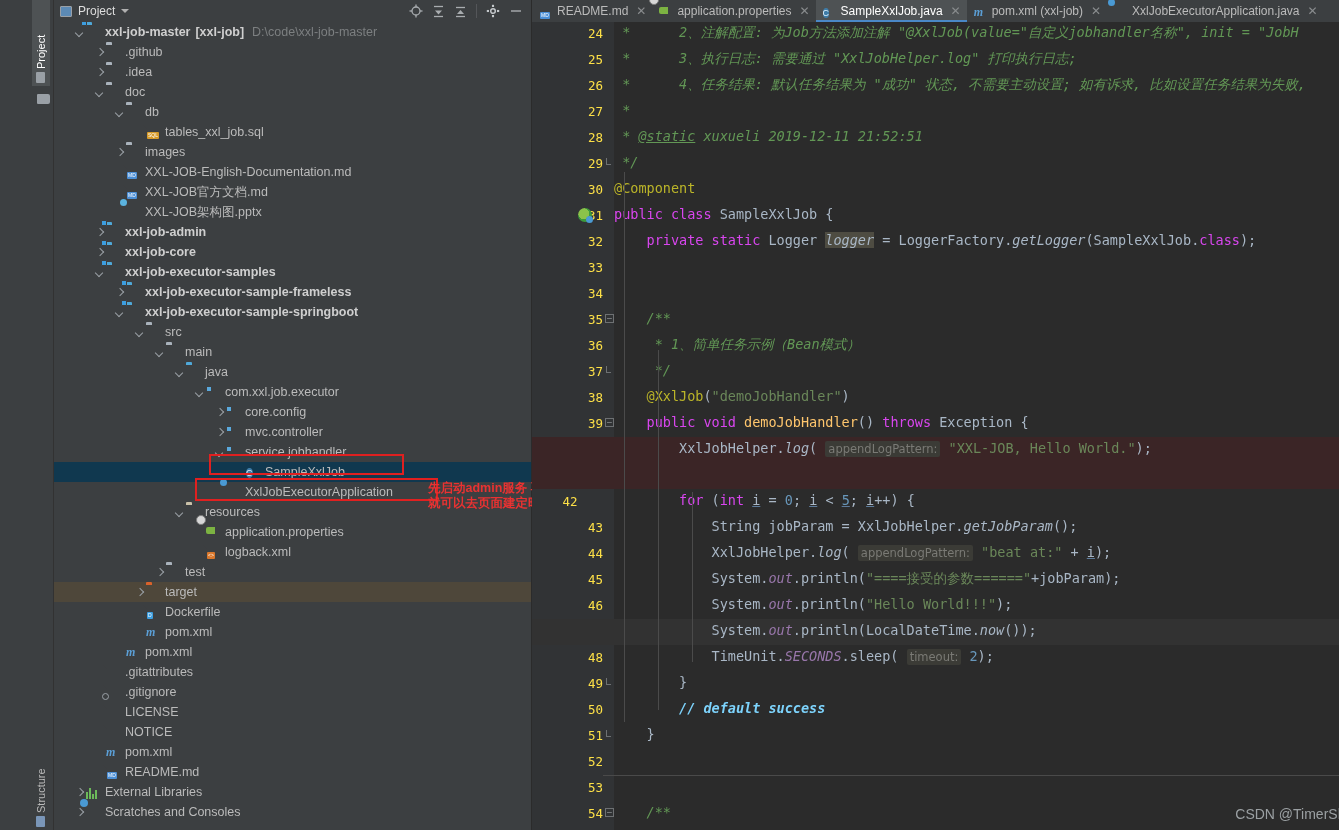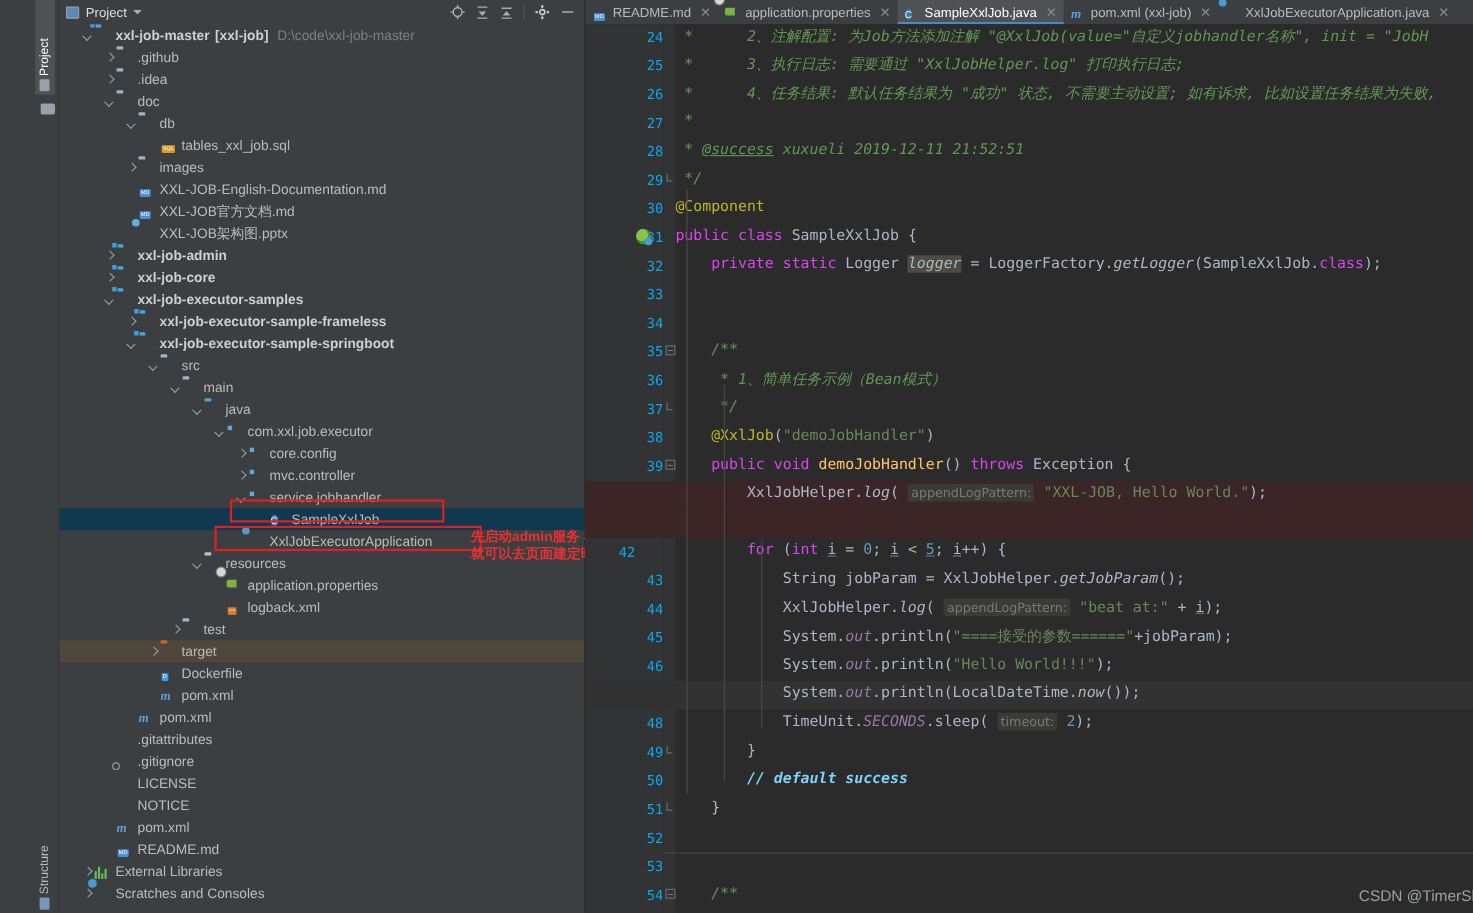--- a/index.html
+++ b/index.html
@@ -126,21 +126,21 @@
          position:relative; }
   .tab.active { background:#4e5254; color:#ffffff; }
   .tab.active::after{content:"";position:absolute;left:0;right:0;bottom:0;height:2px;background:#4a88c7;}
   .tab .x { color:#8a8d8f; font-size:12px; margin-left:3px; }
   .tabicn { width:13px;height:13px; position:relative; flex:0 0 13px;}
 
   .code-area { position:absolute; top:22px; left:0; right:0; bottom:0; background:#2b2b2b; }
   .gutter { position:absolute; left:0; top:0; bottom:0; width:71px; background:#313335; }
   .fold-col { position:absolute; left:71px; top:0; bottom:0; width:11px; background:#313335; }
   .code-scroll { position:absolute; left:82px; top:0; right:0; bottom:0; }
-  .ln { position:absolute; right:0; width:66px; text-align:right; color:#0ea5e9;
+  .ln { position:absolute; right:0; width:66px; text-align:right; color:#fde047;
         font-family:"DejaVu Sans Mono", monospace; font-size:12.5px; }
   .cl { position:absolute; left:0; white-space:pre;
         font-family:"DejaVu Sans Mono", monospace; font-size:13.5px; color:#a9b7c6; }
   .code-row-hl { position:absolute; left:0; right:0; height:26px; }
   .hl-red { background:#3b2526; }
   .hl-cur { background:#323232; }
   .kw { color:#d946ef; }
   .str { color:#6a8759; }
   .cmt { color:#629755; font-style:italic; }
   .cmt-plain { color:#7dd3fc; font-style:italic;font-weight:bold; }
@@ -563,21 +563,21 @@
           <div class="foldmark" style="top: 396px;">–</div>
           <div class="foldmark" style="top: 656px; border-top: none; border-right: none; border-bottom: 1px solid rgb(110, 113, 115); border-left: 1px solid rgb(110, 113, 115); border-image: initial; height: 7px; width: 5px; left: 3px;"></div>
           <div class="foldmark" style="top: 708px; border-top: none; border-right: none; border-bottom: 1px solid rgb(110, 113, 115); border-left: 1px solid rgb(110, 113, 115); border-image: initial; height: 7px; width: 5px; left: 3px;"></div>
           <div class="foldmark" style="top: 786px;">–</div>
         </div>
       <div class="code-scroll" id="code-root">
           <div class="cl" style="top: 2px;"><span class="cmt"> *      </span><span class="cmt">2、注解配置: 为Job方法添加注解 "@XxlJob(value="自定义jobhandler名称", init = "JobH</span></div>
           <div class="cl" style="top: 28px;"><span class="cmt"> *      </span><span class="cmt">3、执行日志: 需要通过 "XxlJobHelper.log" 打印执行日志;</span></div>
           <div class="cl" style="top: 54px;"><span class="cmt"> *      </span><span class="cmt">4、任务结果: 默认任务结果为 "成功" 状态, 不需要主动设置; 如有诉求, 比如设置任务结果为失败,</span></div>
           <div class="cl" style="top: 80px;"><span class="cmt"> *</span></div>
-          <div class="cl" style="top: 106px;"><span class="cmt"> * </span><span class="cmt" style="text-decoration: underline;">@success</span><span class="cmt"> xuxueli 2019-12-11 21:52:51</span></div>
+          <div class="cl" style="top: 106px;"><span class="cmt"> * </span><span class="cmt" style="text-decoration: underline;">@static</span><span class="cmt"> xuxueli 2019-12-11 21:52:51</span></div>
           <div class="cl" style="top: 132px;"><span class="cmt"> */</span></div>
           <div class="cl" style="top: 158px;"><span class="anno">@Component</span></div>
           <div class="cl" style="top: 184px;"><span class="kw">public </span><span class="kw">class </span><span class="cls">SampleXxlJob </span><span class="cls">{</span></div>
           <div class="cl" style="top: 210px;"><span class="cls">    </span><span class="kw">private </span><span class="kw">static </span><span class="cls">Logger </span><span class="cls logger-hl" style="font-style: italic;">logger</span><span class="cls"> = LoggerFactory.</span><span class="cls" style="font-style: italic;">getLogger</span><span class="cls">(SampleXxlJob.</span><span class="kw">class</span><span class="cls">);</span></div>
           <div class="cl" style="top: 236px;"></div>
           <div class="cl" style="top: 262px;"></div>
           <div class="cl" style="top: 288px;"><span class="cmt">    /**</span></div>
           <div class="cl" style="top: 314px;"><span class="cmt">     * 1、简单任务示例（Bean模式）</span></div>
           <div class="cl" style="top: 340px;"><span class="cmt">     */</span></div>
           <div class="cl" style="top: 366px;"><span class="anno">    @XxlJob</span><span class="cls">(</span><span class="str">"demoJobHandler"</span><span class="cls">)</span></div>

